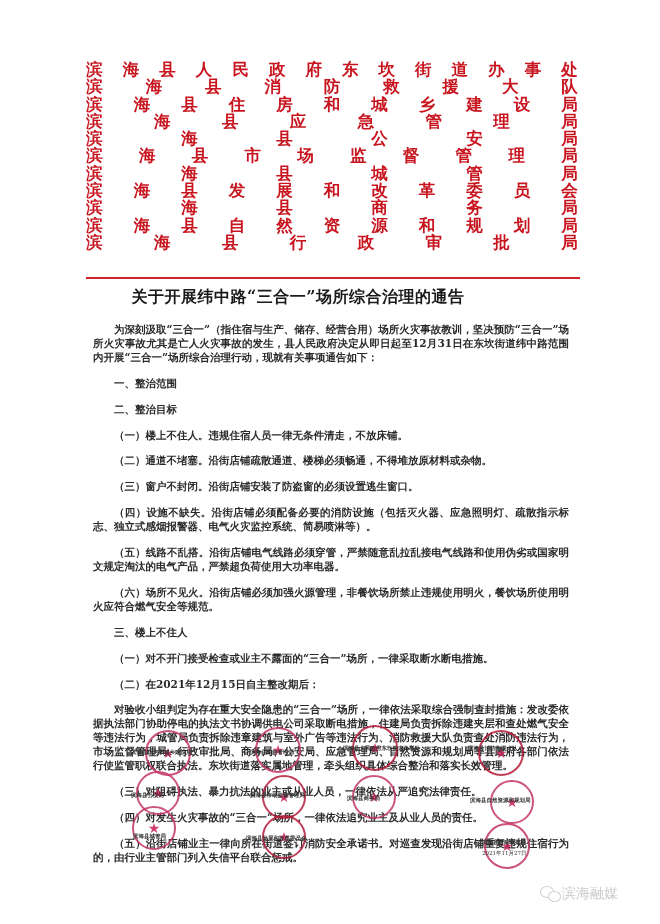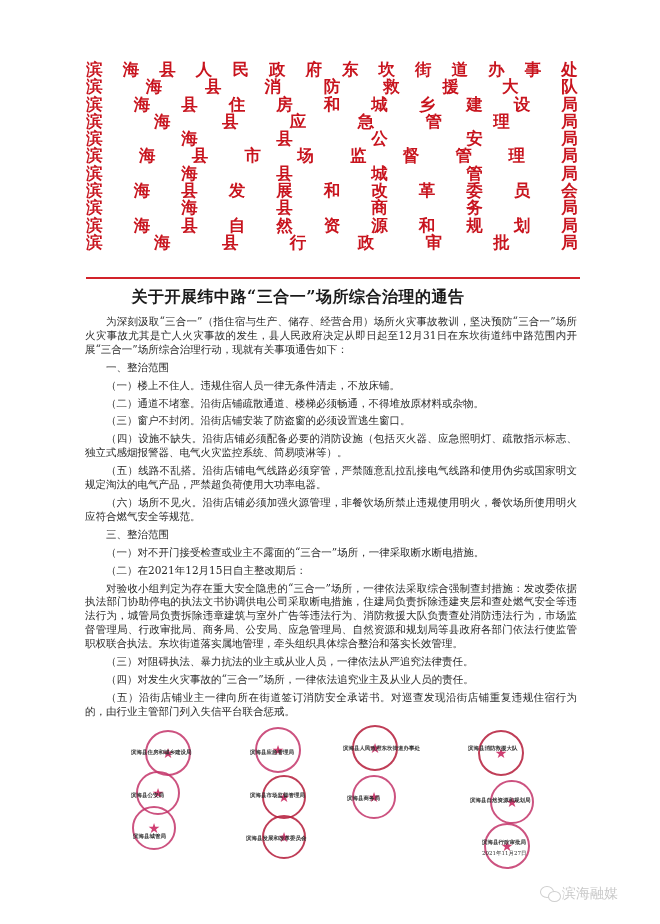--- a/index.html
+++ b/index.html
@@ -27,21 +27,21 @@
   .title {
     position: absolute; left: 0; width: 596px; top: 287px;
     text-align: center; font-size: 16px; font-weight: bold; color: #1a1a1a;
     letter-spacing: 0.5px;
   }
   .body-text {
     position: absolute; left: 81px; top: 311px; width: 500px;
     font-size: 10.5px; line-height: 13.9px; color: #2a2a2a;
     font-family: "DejaVu Serif", serif;
   }
-  .body-text p { margin: 4px; text-align: justify; }
+  .body-text p { margin: 12px; text-align: justify; font-weight: bold; }
   .body-text p.indent { text-indent: 21px; }
   .stamps { position: absolute; left: 0; top: 0; width: 660px; height: 924px; }
   .stamp {
     position: absolute; border-radius: 50%;
     border: 2px solid #c4356a; box-sizing: border-box;
     opacity: 0.85;
   }
   .stamp.dark { border-color: #b51c3a; }
   .stamp .star {
     position: absolute; left: 50%; top: 50%; transform: translate(-50%,-50%);
@@ -194,27 +194,28 @@
       <span>局</span>
     </div>
   </div>
 <div class="red-line"></div>
 
 <div class="title">关于开展纬中路“三合一”场所综合治理的通告</div>
 
 <div class="body-text">
   <p class="indent">为深刻汲取“三合一”（指住宿与生产、储存、经营合用）场所火灾事故教训，坚决预防“三合一”场所火灾事故尤其是亡人火灾事故的发生，县人民政府决定从即日起至12月31日在东坎街道纬中路范围内开展“三合一”场所综合治理行动，现就有关事项通告如下：</p>
   <p class="indent">一、整治范围</p>
+  <p class="indent">二、整治目标</p>
   <p class="indent">（一）楼上不住人。违规住宿人员一律无条件清走，不放床铺。</p>
   <p class="indent">（二）通道不堵塞。沿街店铺疏散通道、楼梯必须畅通，不得堆放原材料或杂物。</p>
   <p class="indent">（三）窗户不封闭。沿街店铺安装了防盗窗的必须设置逃生窗口。</p>
   <p class="indent">（四）设施不缺失。沿街店铺必须配备必要的消防设施（包括灭火器、应急照明灯、疏散指示标志、独立式感烟报警器、电气火灾监控系统、简易喷淋等）。</p>
   <p class="indent">（五）线路不乱搭。沿街店铺电气线路必须穿管，严禁随意乱拉乱接电气线路和使用伪劣或国家明文规定淘汰的电气产品，严禁超负荷使用大功率电器。</p>
   <p class="indent">（六）场所不见火。沿街店铺必须加强火源管理，非餐饮场所禁止违规使用明火，餐饮场所使用明火应符合燃气安全等规范。</p>
-  <p class="indent">三、整治范围</p>
+  <p class="indent">三、楼上不住人</p>
   <p class="indent">（一）对不开门接受检查或业主不露面的“三合一”场所，一律采取断水断电措施。</p>
   <p class="indent">（二）在2021年12月15日自主整改期后：</p>
   <p class="indent">对验收小组判定为存在重大安全隐患的“三合一”场所，一律依法采取综合强制查封措施：发改委依据执法部门协助停电的执法文书协调供电公司采取断电措施，住建局负责拆除违建夹层和查处燃气安全等违法行为，城管局负责拆除违章建筑与室外广告等违法行为、消防救援大队负责查处消防违法行为，市场监督管理局、行政审批局、商务局、公安局、应急管理局、自然资源和规划局等县政府各部门依法行使监管职权联合执法。东坎街道落实属地管理，牵头组织具体综合整治和落实长效管理。</p>
   <p class="indent">（三）对阻碍执法、暴力抗法的业主或从业人员，一律依法从严追究法律责任。</p>
   <p class="indent">（四）对发生火灾事故的“三合一”场所，一律依法追究业主及从业人员的责任。</p>
   <p class="indent">（五）沿街店铺业主一律向所在街道签订消防安全承诺书。对巡查发现沿街店铺重复违规住宿行为的，由行业主管部门列入失信平台联合惩戒。</p>
 </div>
 
 <div class="stamps">
 

